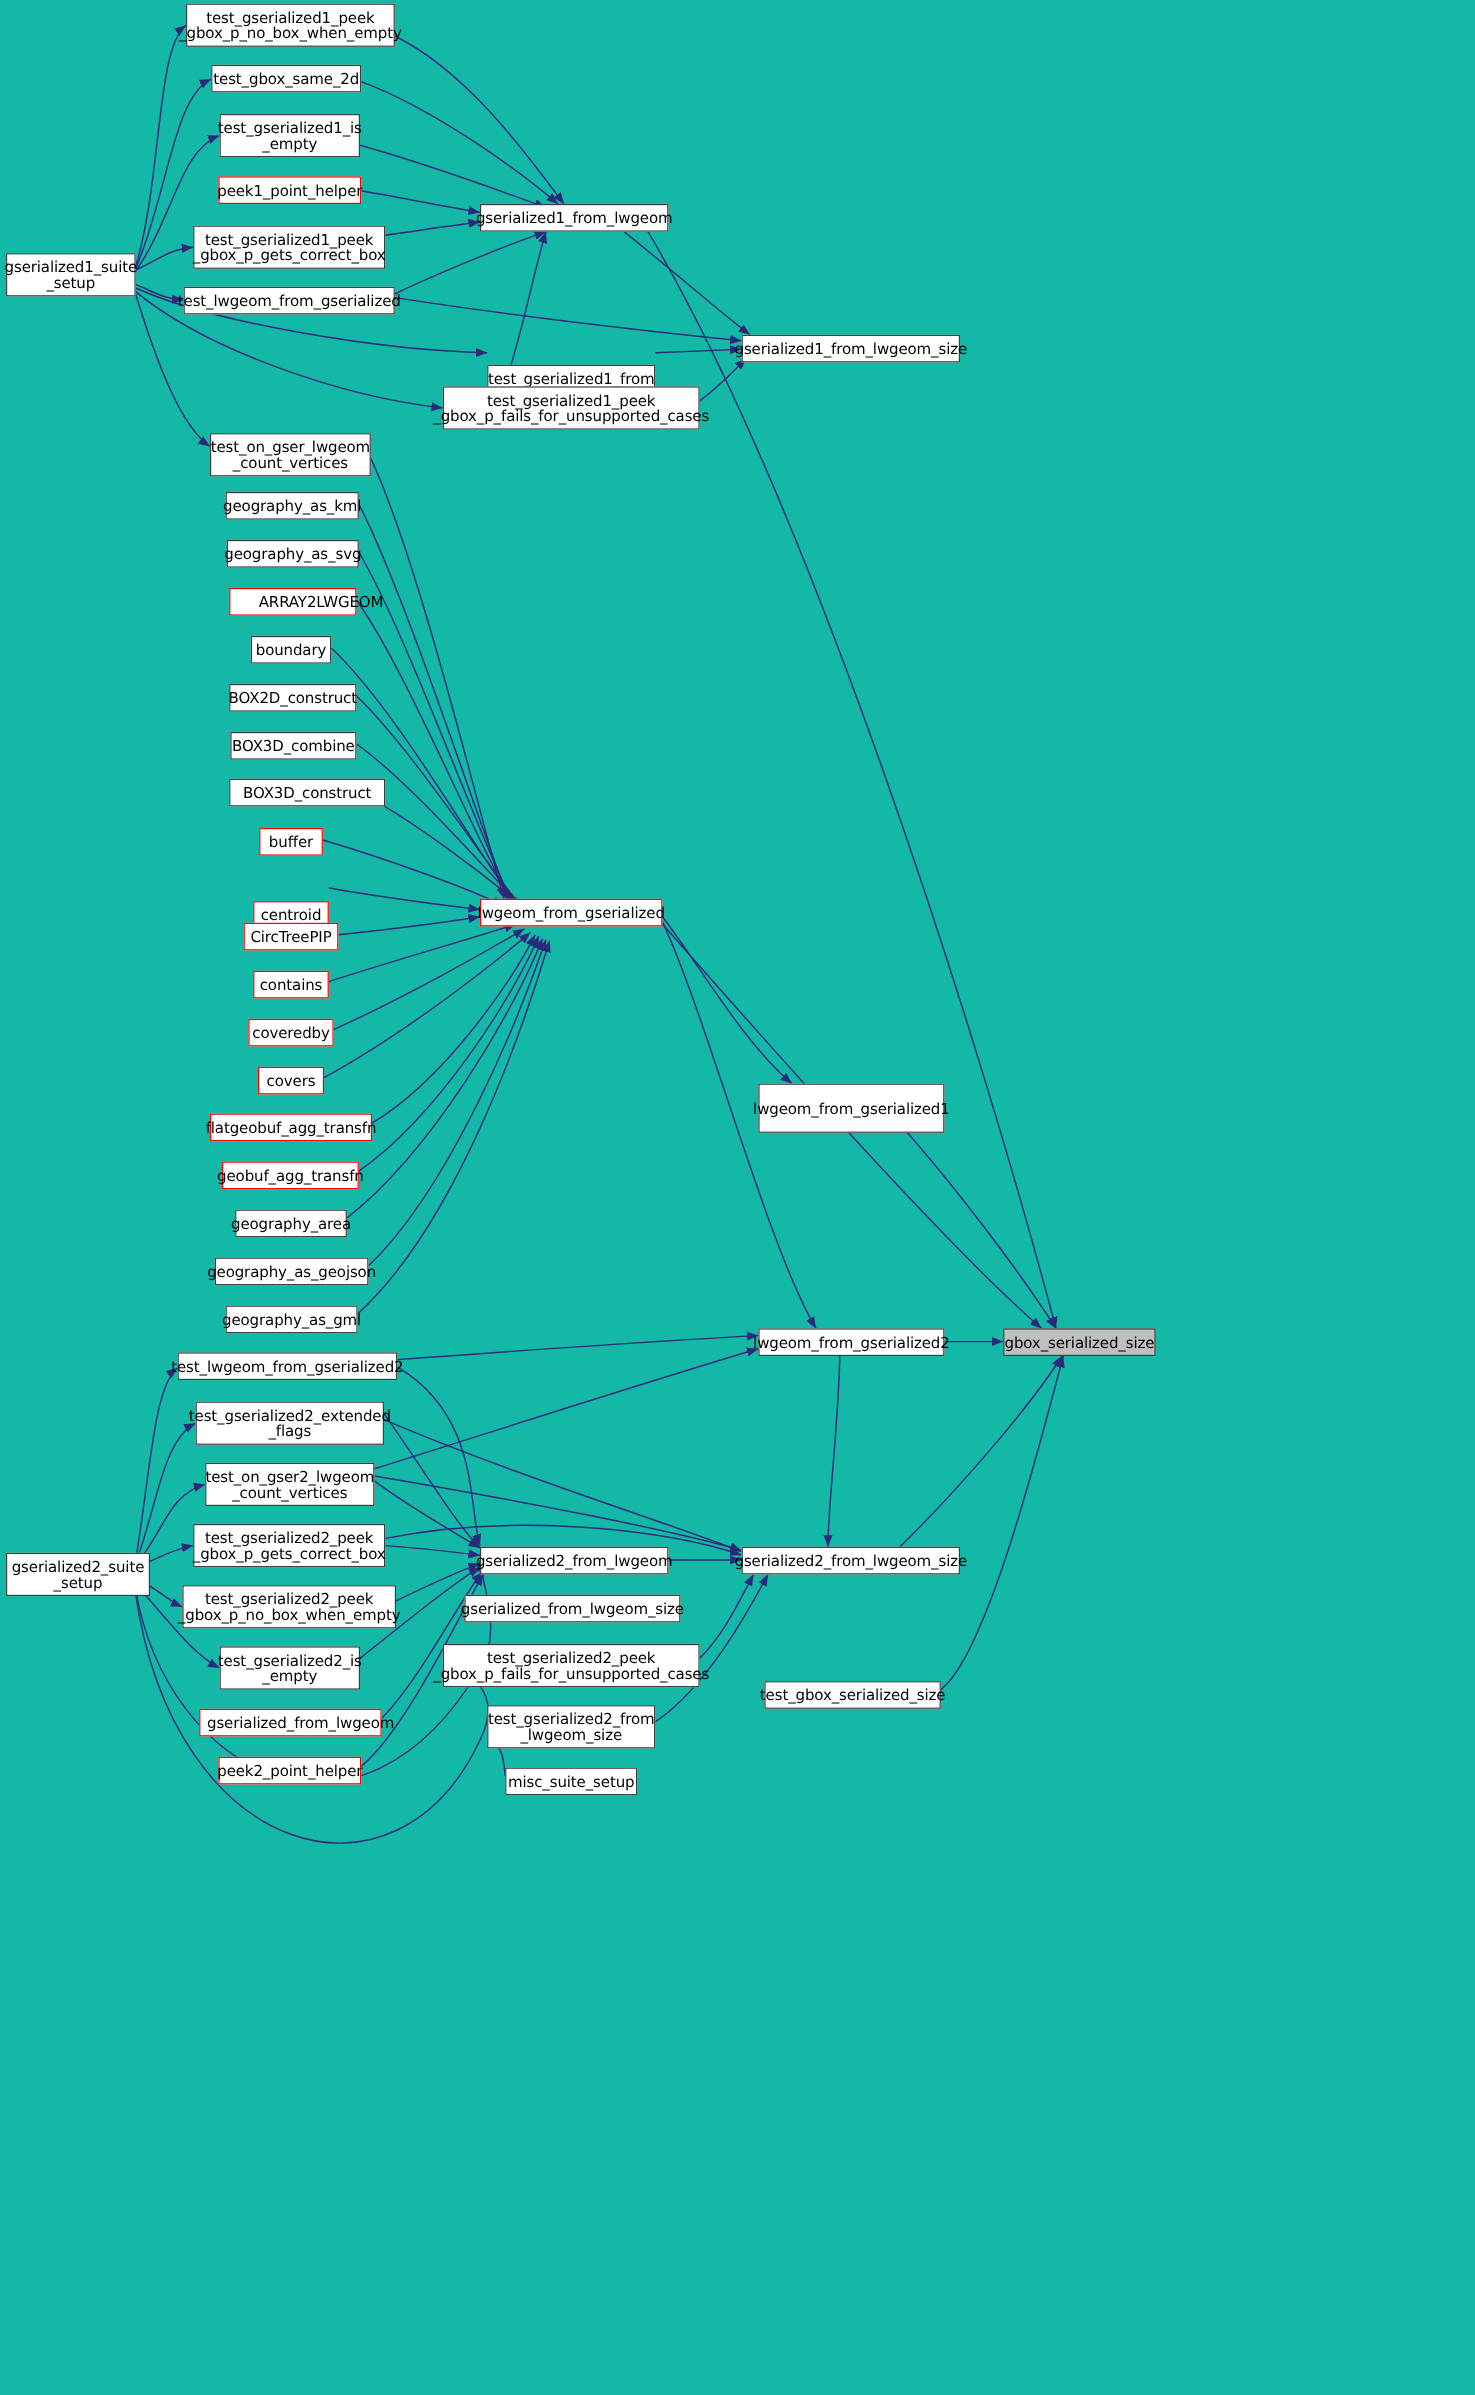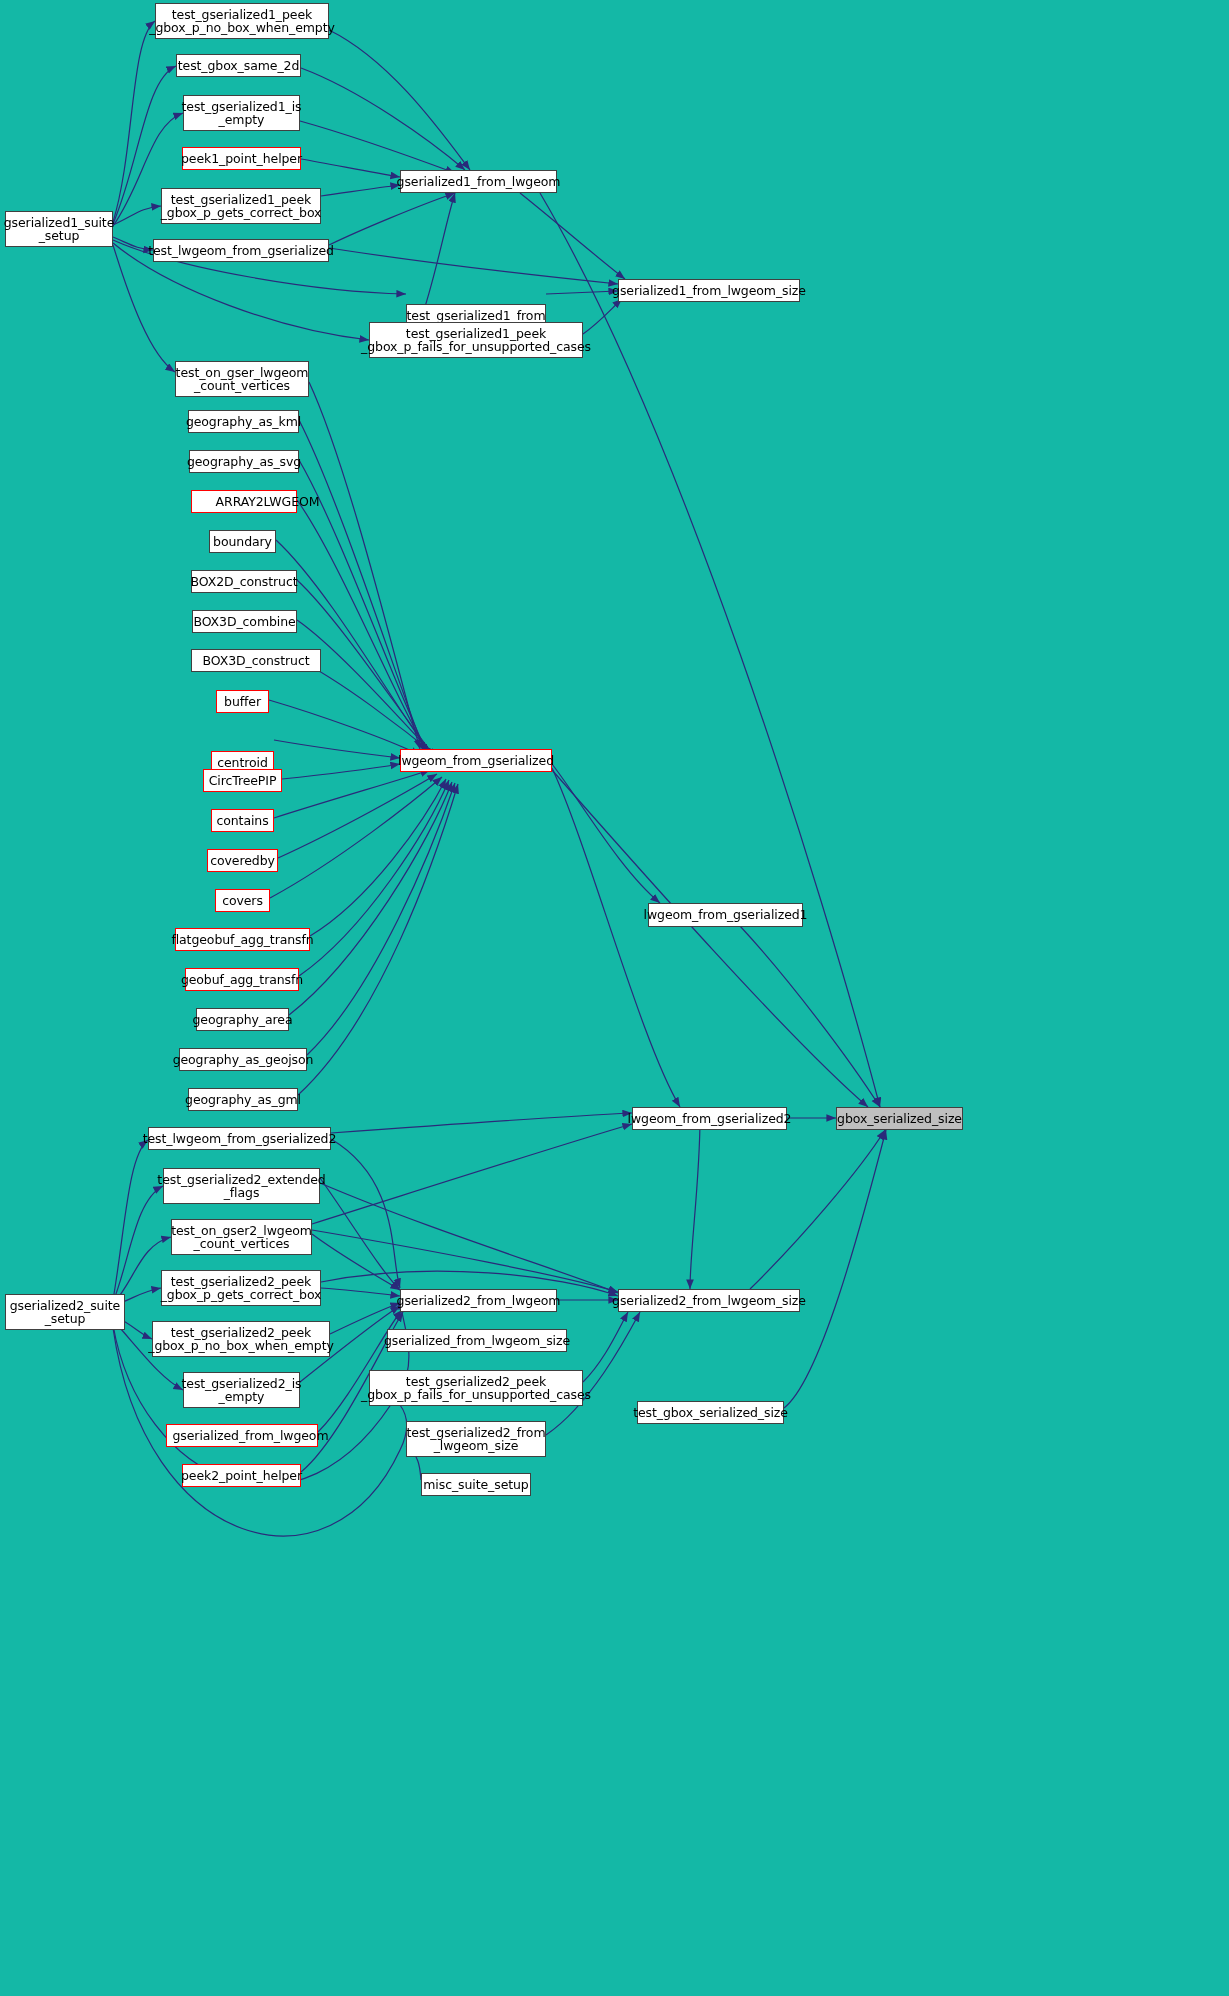--- a/index.html
+++ b/index.html
@@ -163,21 +163,21 @@
       <div class="node red" style="left: 203px; top: 769px; width: 79px; height: 23px;">CircTreePIP</div>
       <div class="node red" style="left: 211px; top: 809px; width: 63px; height: 23px;">contains</div>
       <div class="node red" style="left: 207px; top: 849px; width: 71px; height: 23px;">coveredby</div>
       <div class="node red" style="left: 215px; top: 889px; width: 55px; height: 23px;">covers</div>
       <div class="node red" style="left: 175px; top: 928px; width: 135px; height: 23px;">flatgeobuf_agg_transfn</div>
       <div class="node red" style="left: 185px; top: 968px; width: 114px; height: 23px;">geobuf_agg_transfn</div>
       <div class="node" style="left: 196px; top: 1008px; width: 93px; height: 23px;">geography_area</div>
       <div class="node" style="left: 179px; top: 1048px; width: 128px; height: 23px;">geography_as_geojson</div>
       <div class="node" style="left: 188px; top: 1088px; width: 110px; height: 23px;">geography_as_gml</div>
       <div class="node red" style="left: 400px; top: 749px; width: 152px; height: 23px;">lwgeom_from_gserialized</div>
-      <div class="node" style="left: 648px; top: 903px; width: 155px; height: 24px;">lwgeom_from_gserialized1</div>
+      <div class="node" style="left: 632px; top: 903px; width: 155px; height: 41px;">lwgeom_from_gserialized1</div>
       <div class="node" style="left: 632px; top: 1107px; width: 155px; height: 23px;">lwgeom_from_gserialized2</div>
       <div class="node current" style="left: 836px; top: 1107px; width: 127px; height: 23px;">gbox_serialized_size</div>
       <div class="node" style="left: 148px; top: 1127px; width: 183px; height: 23px;">test_lwgeom_from_gserialized2</div>
       <div class="node" style="left: 163px; top: 1168px; width: 157px; height: 36px;">test_gserialized2_extended
 _flags</div>
       <div class="node" style="left: 171px; top: 1219px; width: 141px; height: 36px;">test_on_gser2_lwgeom
 _count_vertices</div>
       <div class="node" style="left: 161px; top: 1270px; width: 160px; height: 36px;">test_gserialized2_peek
 _gbox_p_gets_correct_box</div>
       <div class="node" style="left: 152px; top: 1321px; width: 178px; height: 36px;">test_gserialized2_peek

